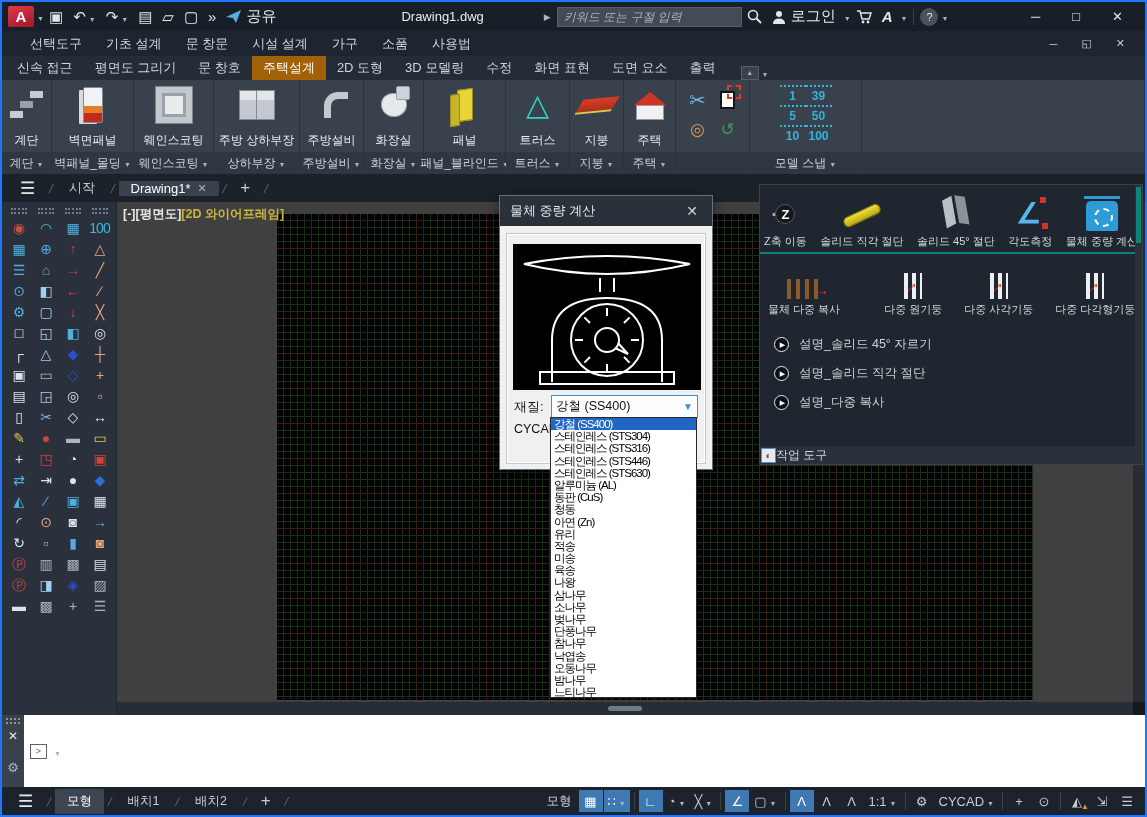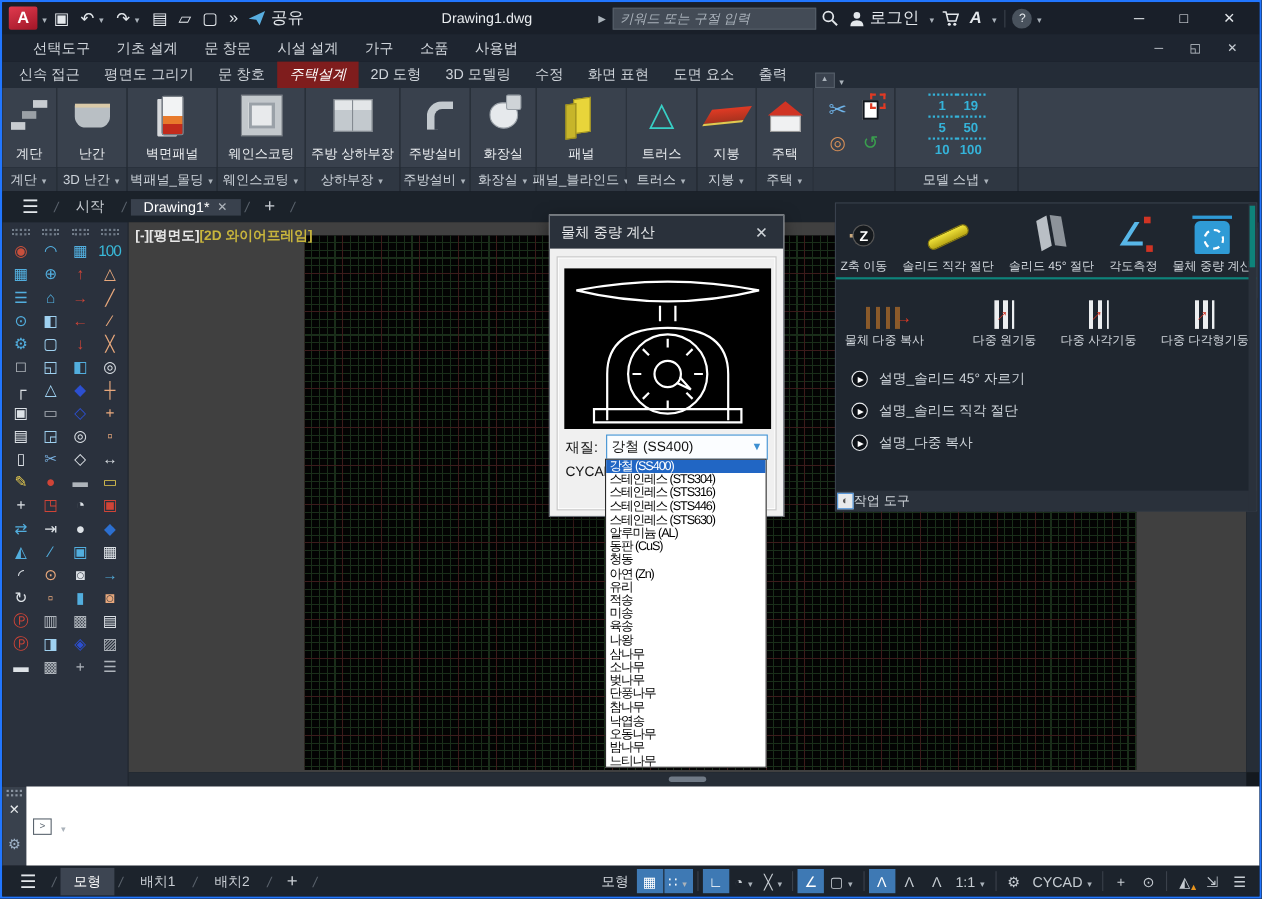--- a/index.html
+++ b/index.html
@@ -30,21 +30,21 @@
   .menubar { position:absolute; left:0; top:29px; right:0; height:25px; background:#1e2530;
              display:flex; align-items:center; padding-left:16px; }
   .menu-item { padding:0 12px; height:100%; display:flex; align-items:center; color:#d2d7dd; }
   .doc-win-controls { margin-left:auto; display:flex; }
   .doc-win-controls .tbtn { font-size:11px; padding:0 12px; color:#c6ccd2; }
 
   
   .ribbontabs { position:absolute; left:0; top:54px; right:0; height:24px; background:#242c37;
                 display:flex; align-items:flex-end; padding-left:4px; }
   .rtab { padding:3px 11px; color:#cfd4da; }
-  .rtab.active { background:#7f1d1d; color:#fff;font-style:italic; }
+  .rtab.active { background:#a16207; color:#fff; }
   .ribbon-collapse { margin-left:14px; display:flex; align-items:center; color:#aab2ba; }
   .ribbon-collapse .box { width:18px; height:14px; background:#3a424e; border:1px solid #555e69;
                           font-size:7px; display:flex; align-items:center; justify-content:center; }
 
   
   .ribbon { position:absolute; left:0; top:78px; right:0; height:94px; display:flex; }
   .rpanel { display:flex; flex-direction:column; border-right:1px solid #2b323c; }
   .rp-top { height:72px; background:#39414d; display:flex; flex-direction:column;
             align-items:center; justify-content:flex-end; padding-bottom:3px; }
   .rp-label { font-size:12px; color:#e9ecef; white-space:nowrap; padding:2px 4px 0; }
@@ -304,32 +304,20 @@
           <div class="rp-iconzone">
             <div class="icon-stairs"></div>
           </div>
           <span class="rp-label">계단</span>
         </div>
         <div class="rp-group">
           <span>계단</span>
           <i class="cd"></i>
         </div>
       </div>
-    <div class="rpanel" style="width:64px">
-        <div class="rp-top">
-          <div class="rp-iconzone">
-            <div class="icon-railing"></div>
-          </div>
-          <span class="rp-label">난간</span>
-        </div>
-        <div class="rp-group">
-          <span>3D 난간</span>
-          <i class="cd"></i>
-        </div>
-      </div>
     <div class="rpanel" style="width:82px">
         <div class="rp-top">
           <div class="rp-iconzone">
             <div class="icon-wallpanel"></div>
           </div>
           <span class="rp-label">벽면패널</span>
         </div>
         <div class="rp-group">
           <span>벽패널_몰딩</span>
           <i class="cd"></i>
@@ -442,21 +430,21 @@
     </div>
           </div>
         </div>
         <div class="rp-group"></div>
       </div>
     <div class="rpanel" style="width:112px">
         <div class="rp-top">
           <div class="rp-iconzone">
             <div class="snap-grid">
       <span>1</span>
-      <span>19</span>
+      <span>39</span>
       <span>5</span>
       <span>50</span>
       <span>10</span>
       <span>100</span>
     </div>
           </div>
         </div>
         <div class="rp-group">
           <span>모델 스냅</span>
           <i class="cd"></i>

